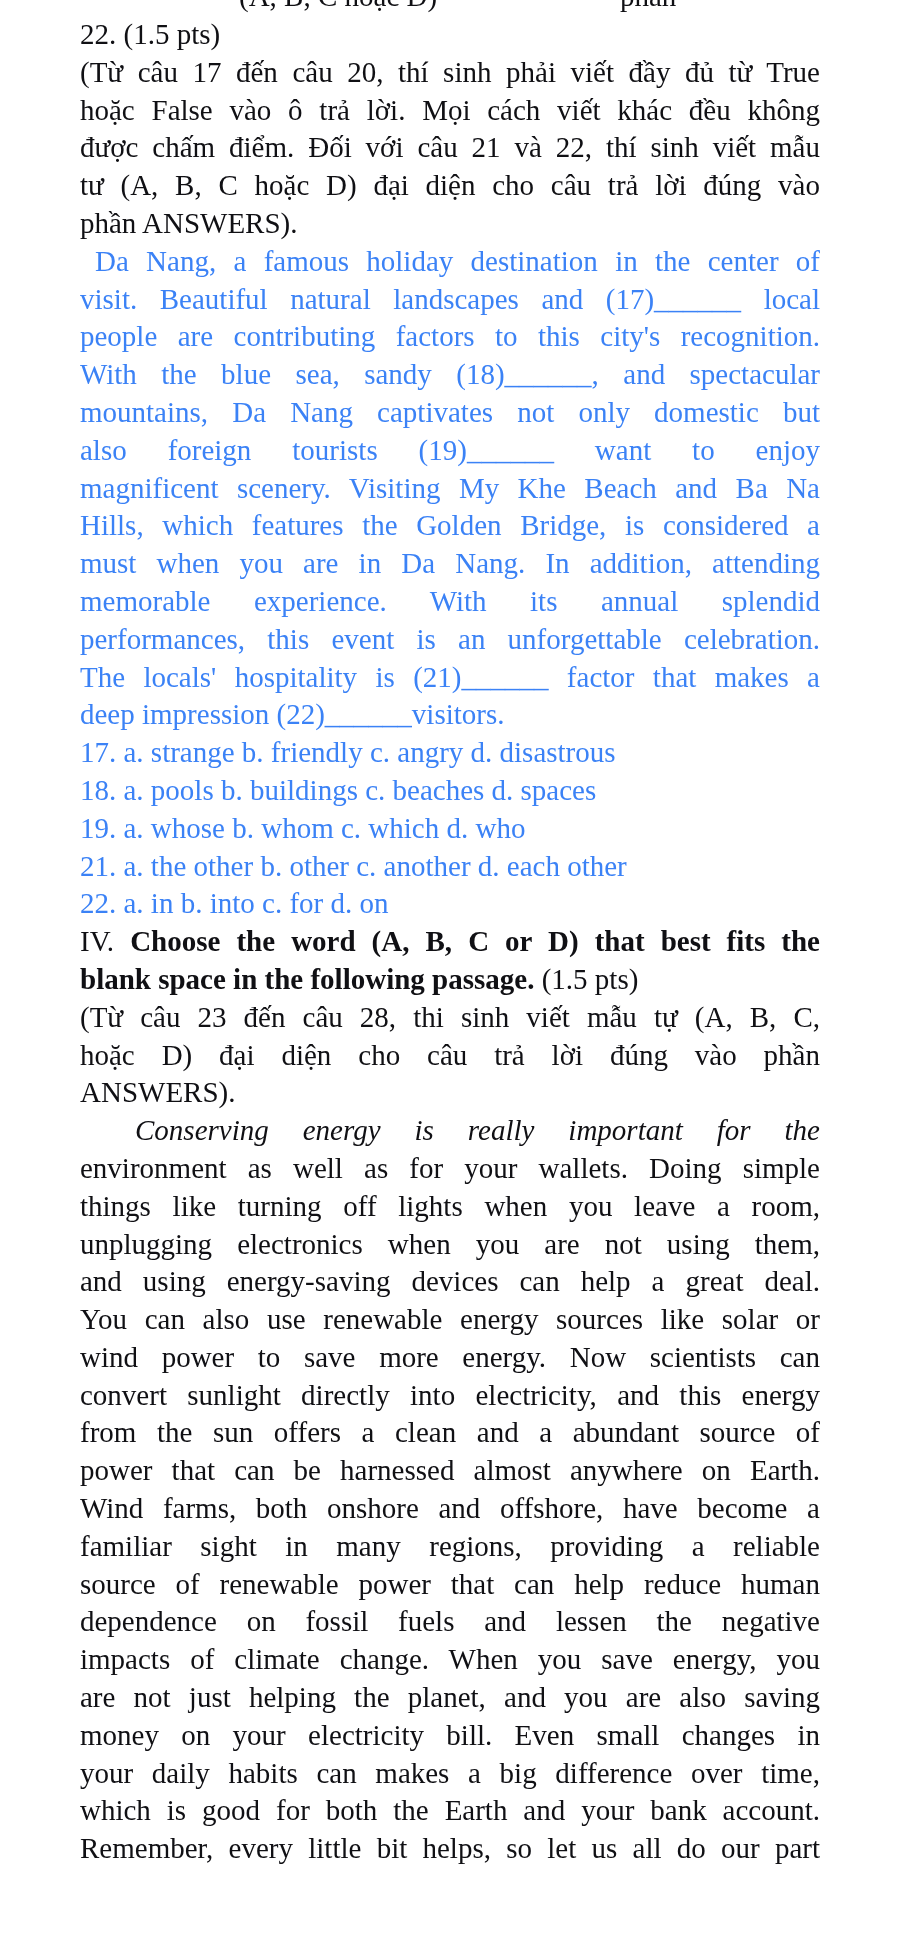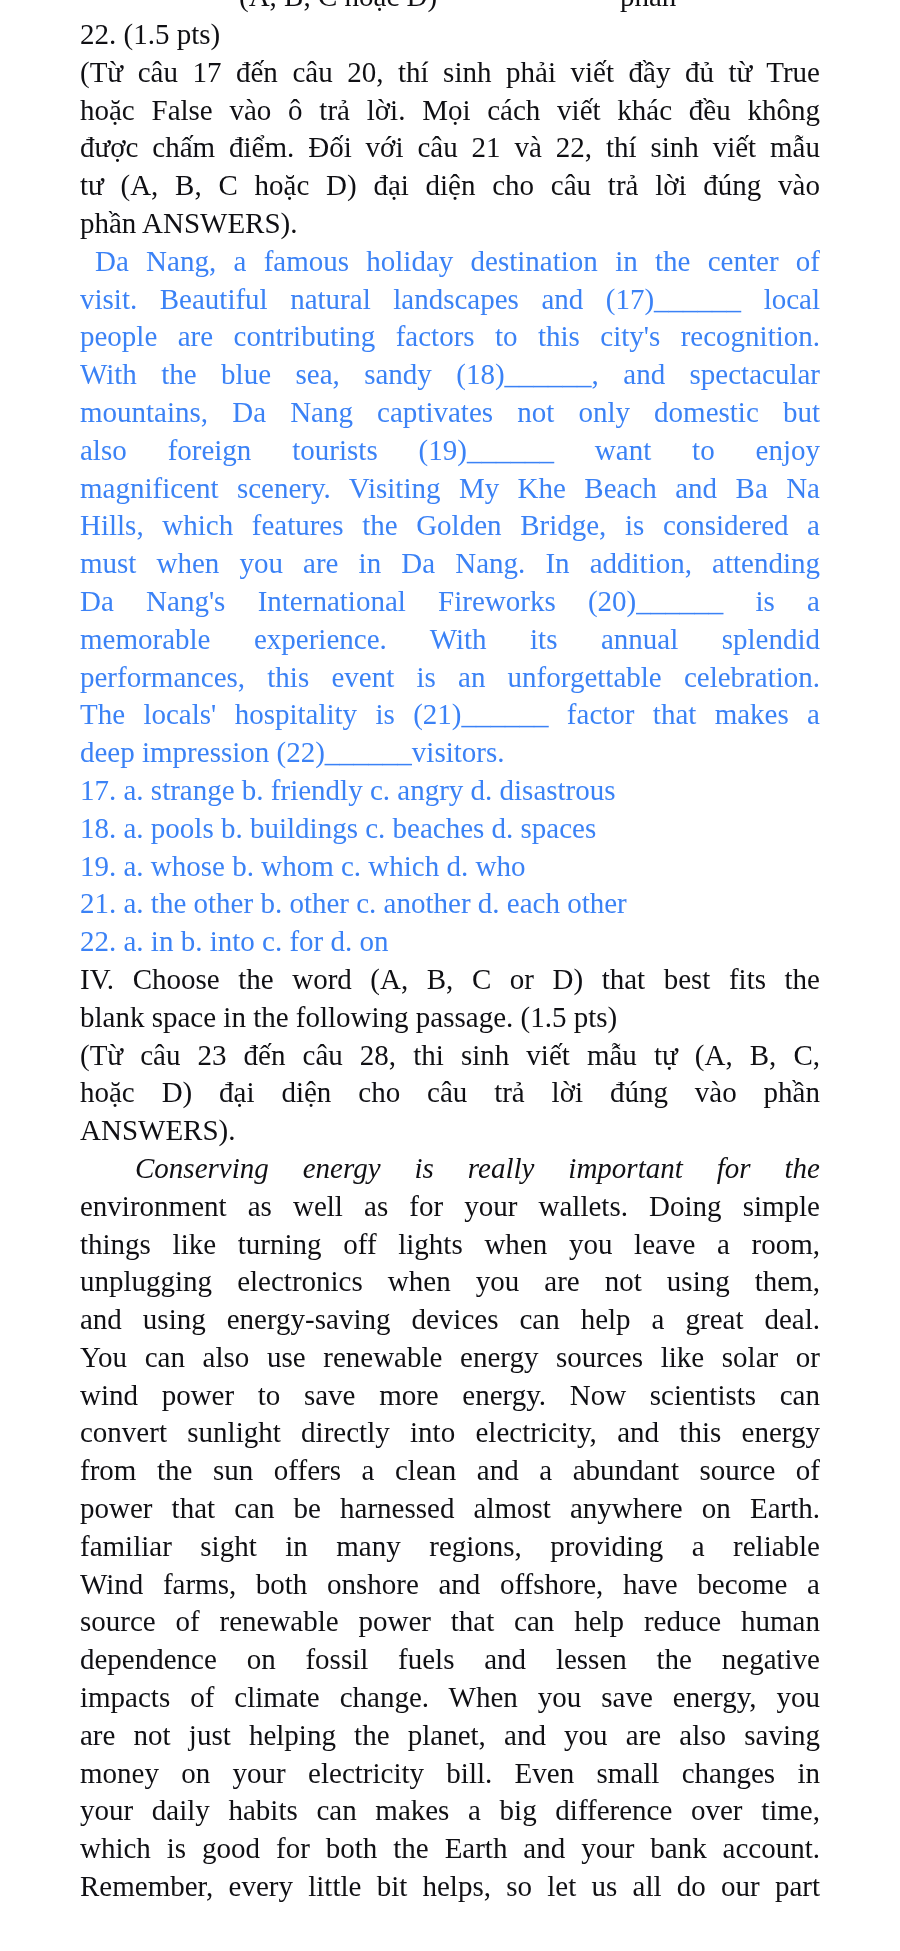--- a/index.html
+++ b/index.html
@@ -19,21 +19,21 @@
   .ln {
     font-size: 29px;
     line-height: 37.8px;
     height: 37.8px;
     white-space: normal;
   }
   .j { text-align: justify; text-align-last: justify; }
   .l { text-align: right; text-align-last: left; }
   .ink  { color: #101014; }
   .navy { color: #3b82f6; }
-  .b { font-weight: normal; }
+  .b { font-weight: bold; }
   .frag { position: relative; }
   .frag span { position: absolute; top: 0; white-space: pre; }
   .frag .f-left  { left: 159px; }
   .frag .f-right { left: 540px; }
 </style>
 </head>
 <body>
 
 <div id="text-column">
   <div class="ln l ink frag">
@@ -48,21 +48,20 @@
     <div class="ln l ink">phần ANSWERS).</div>
     <div class="ln j navy" style="text-indent: 15px;">Da Nang, a famous holiday destination in the center of</div>
     <div class="ln j navy">visit. Beautiful natural landscapes and (17)______ local</div>
     <div class="ln j navy">people are contributing factors to this city's recognition.</div>
     <div class="ln j navy">With the blue sea, sandy (18)______, and spectacular</div>
     <div class="ln j navy">mountains, Da Nang captivates not only domestic but</div>
     <div class="ln j navy">also foreign tourists (19)______ want to enjoy</div>
     <div class="ln j navy">magnificent scenery. Visiting My Khe Beach and Ba Na</div>
     <div class="ln j navy">Hills, which features the Golden Bridge, is considered a</div>
     <div class="ln j navy">must when you are in Da Nang. In addition, attending</div>
-    <div class="ln j navy">Da Nang's International Fireworks (20)______ is a</div>
     <div class="ln j navy">memorable experience. With its annual splendid</div>
     <div class="ln j navy">performances, this event is an unforgettable celebration.</div>
     <div class="ln j navy">The locals' hospitality is (21)______ factor that makes a</div>
     <div class="ln l navy">deep impression (22)______visitors.</div>
     <div class="ln l navy">17. a. strange b. friendly c. angry d. disastrous</div>
     <div class="ln l navy">18. a. pools b. buildings c. beaches d. spaces</div>
     <div class="ln l navy">19. a. whose b. whom c. which d. who</div>
     <div class="ln l navy">21. a. the other b. other c. another d. each other</div>
     <div class="ln l navy">22. a. in b. into c. for d. on</div>
     <div class="ln j ink"><span>IV. </span><span class="b">Choose the word (A, B, C or D) that best fits the</span></div>
@@ -73,22 +72,22 @@
     <div class="ln j ink" style="text-indent: 55px; font-style: italic;">Conserving energy is really important for the</div>
     <div class="ln j ink">environment as well as for your wallets. Doing simple</div>
     <div class="ln j ink">things like turning off lights when you leave a room,</div>
     <div class="ln j ink">unplugging electronics when you are not using them,</div>
     <div class="ln j ink">and using energy-saving devices can help a great deal.</div>
     <div class="ln j ink">You can also use renewable energy sources like solar or</div>
     <div class="ln j ink">wind power to save more energy. Now scientists can</div>
     <div class="ln j ink">convert sunlight directly into electricity, and this energy</div>
     <div class="ln j ink">from the sun offers a clean and a abundant source of</div>
     <div class="ln j ink">power that can be harnessed almost anywhere on Earth.</div>
+    <div class="ln j ink">Wind farms, both onshore and offshore, have become a</div>
     <div class="ln j ink">familiar sight in many regions, providing a reliable</div>
-    <div class="ln j ink">Wind farms, both onshore and offshore, have become a</div>
     <div class="ln j ink">source of renewable power that can help reduce human</div>
     <div class="ln j ink">dependence on fossil fuels and lessen the negative</div>
     <div class="ln j ink">impacts of climate change. When you save energy, you</div>
     <div class="ln j ink">are not just helping the planet, and you are also saving</div>
     <div class="ln j ink">money on your electricity bill. Even small changes in</div>
     <div class="ln j ink">your daily habits can makes a big difference over time,</div>
     <div class="ln j ink">which is good for both the Earth and your bank account.</div>
     <div class="ln j ink">Remember, every little bit helps, so let us all do our part</div>
   </div>
 

